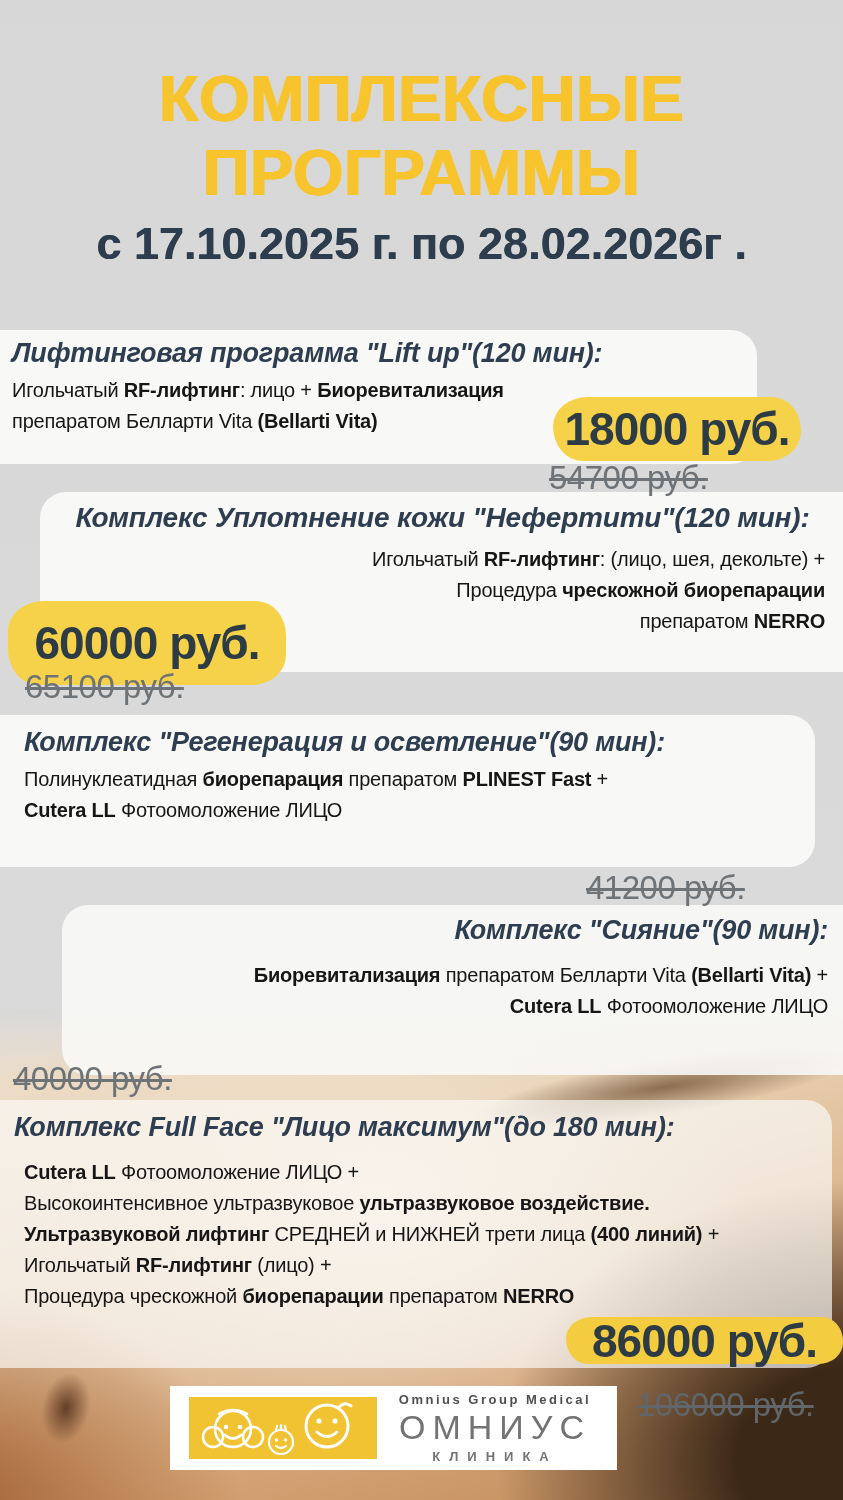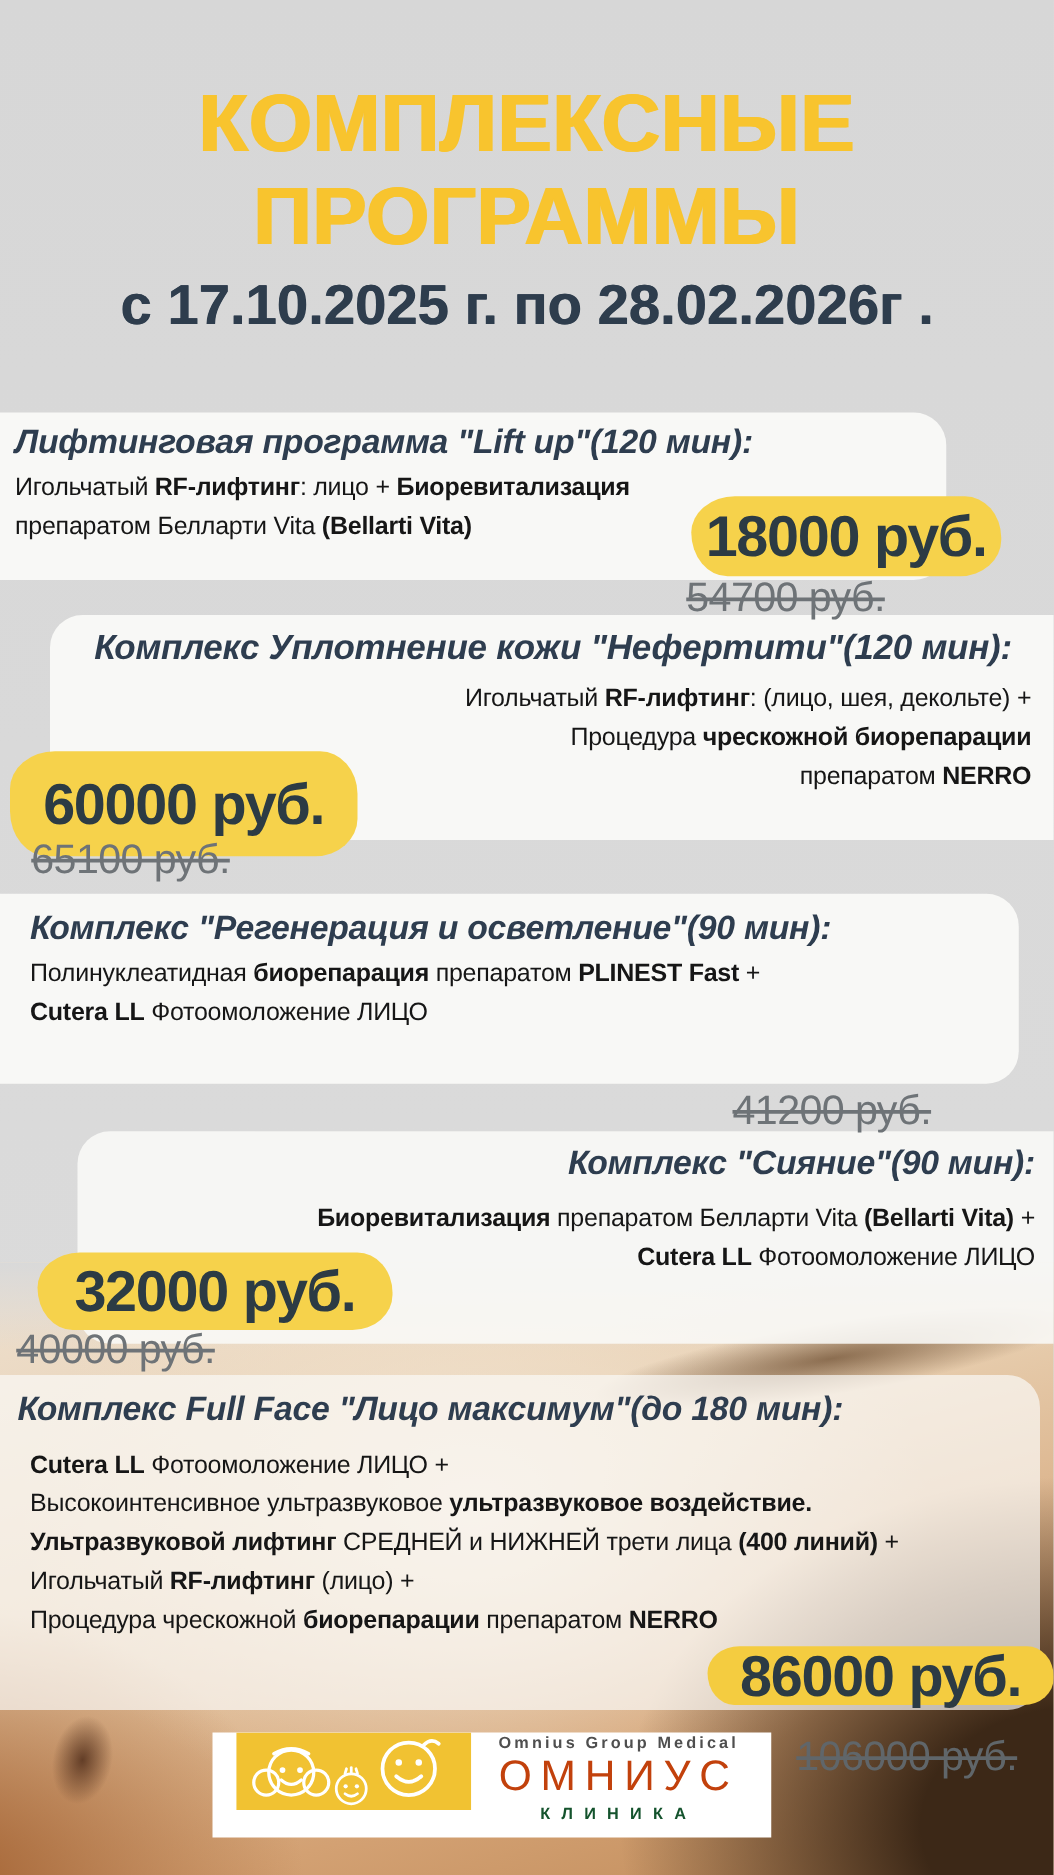--- a/index.html
+++ b/index.html
@@ -58,26 +58,26 @@
   .pill5{left:566px;top:1317px;width:277px;height:47px;background:#f4cc40;}
   .old{position:absolute;font-size:33px;color:#6e7377;white-space:nowrap;
     text-decoration:line-through;text-decoration-thickness:3px;letter-spacing:-0.5px;}
   .old1{left:549px;top:459px;}
   .old2{left:25px;top:668px;}
   .old3{left:586px;top:869px;}
   .old4{left:13px;top:1060px;}
   .old5{left:637px;top:1386px;color:#60666a;}
   
   .logo-box{position:absolute;left:170px;top:1386px;width:447px;height:84px;background:#ffffff;
-    display:flex;}
+    display:flex;align-items:center;}
   .logo-mark{width:188px;height:62px;margin-left:19px;flex:none;}
   .logo-text{flex:1;text-align:center;margin-left:10px;padding-right:14px;color:#4f4f4f;}
   .brand-line{font-size:13px;font-weight:bold;letter-spacing:2.5px;color:#4f4f4f;}
-  .brand-name{font-size:34px;letter-spacing:7px;color:#c2410c;margin-top:1px;}
-  .brand-sub{font-size:13px;font-weight:bold;letter-spacing:9px;color:#14532d;margin-top:2px;}
+  .brand-name{font-size:34px;letter-spacing:7px;color:#737373;margin-top:1px;}
+  .brand-sub{font-size:13px;font-weight:bold;letter-spacing:9px;color:#737373;margin-top:2px;}
 </style>
 </head>
 <body>
 
 <div class="poster">
 
   <div class="photo"></div>
   <div class="brow"></div>
   <div class="strand"></div>
 
@@ -135,23 +135,20 @@
     </div>
   <div class="old old1">54700 руб.</div>
 
   <div class="pill pill2">
       <span>60000 руб.</span>
     </div>
   <div class="old old2">65100 руб.</div>
 
   <div class="old old3">41200 руб.</div>
 
-  <div class="pill pill4">
-      <span>32000 руб.</span>
-    </div>
   <div class="old old4">40000 руб.</div>
 
   <div class="pill pill5">
       <span>86000 руб.</span>
     </div>
   <div class="old old5">106000 руб.</div>
 
   <div class="logo-box">
     <svg class="logo-mark" viewBox="0 0 188 62" xmlns="http://www.w3.org/2000/svg">
       <rect x="0" y="0" width="188" height="62" fill="#f1c232"></rect>

